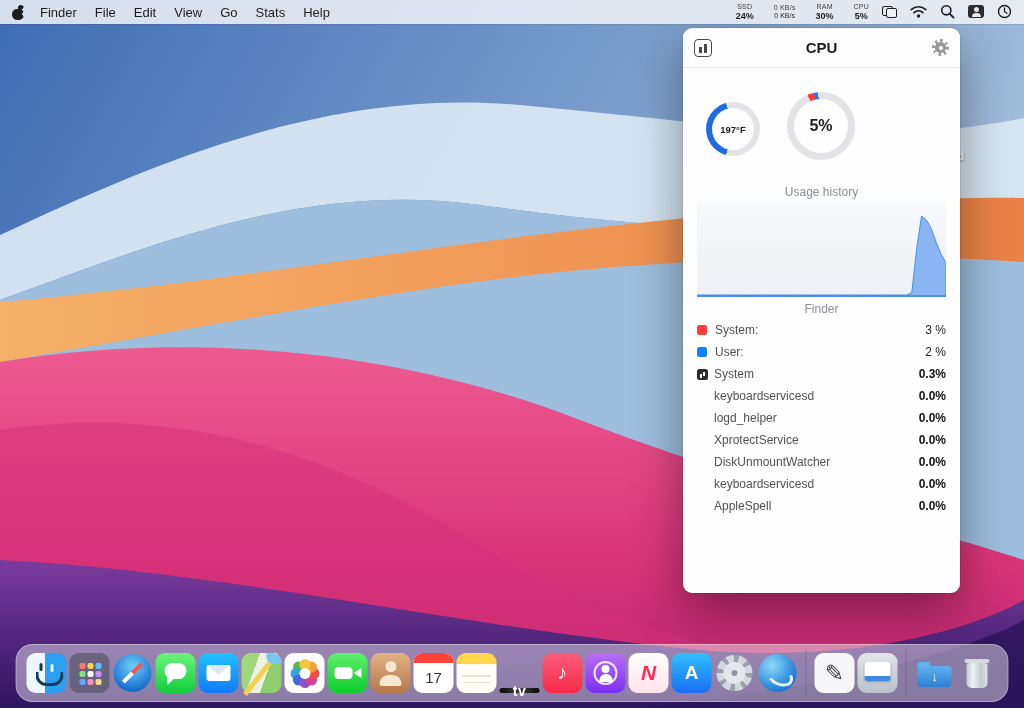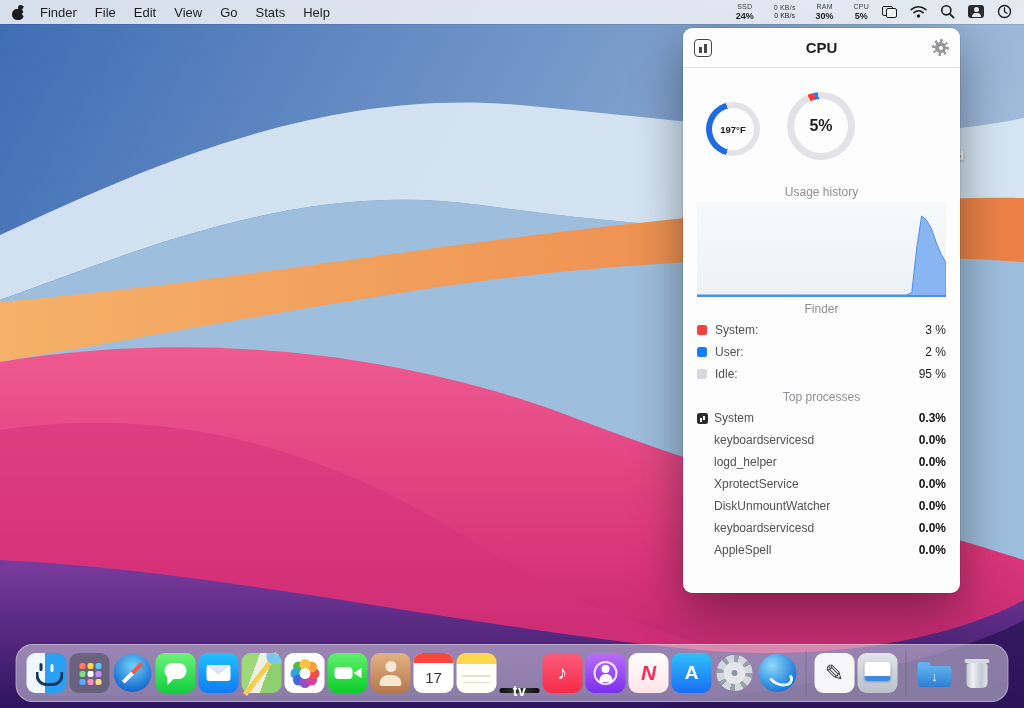--- a/index.html
+++ b/index.html
@@ -299,27 +299,21 @@
     <span class="d-label">System:</span>
     <span class="d-value">3 %</span>
   </div>
 
   <div class="details-row">
     <span class="swatch" style="background: rgb(21, 126, 251);"></span>
     <span class="d-label">User:</span>
     <span class="d-value">2 %</span>
   </div>
 
-  <div class="details-row">
-    <span class="swatch" style="background: rgb(216, 216, 220);"></span>
-    <span class="d-label">Idle:</span>
-    <span class="d-value">95 %</span>
-  </div>
 </div>
-  <div class="section-label">Top processes</div>
   <div id="process-rows">
 
   <div class="proc-row">
     <span class="proc-gutter">
           <span class="proc-icon"></span>
         </span>
     <span class="proc-name">System</span>
     <span class="proc-value">0.3%</span>
   </div>
 

